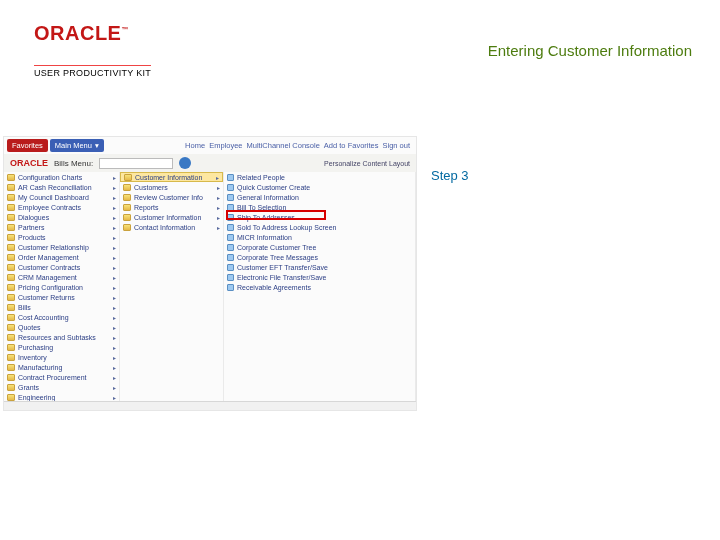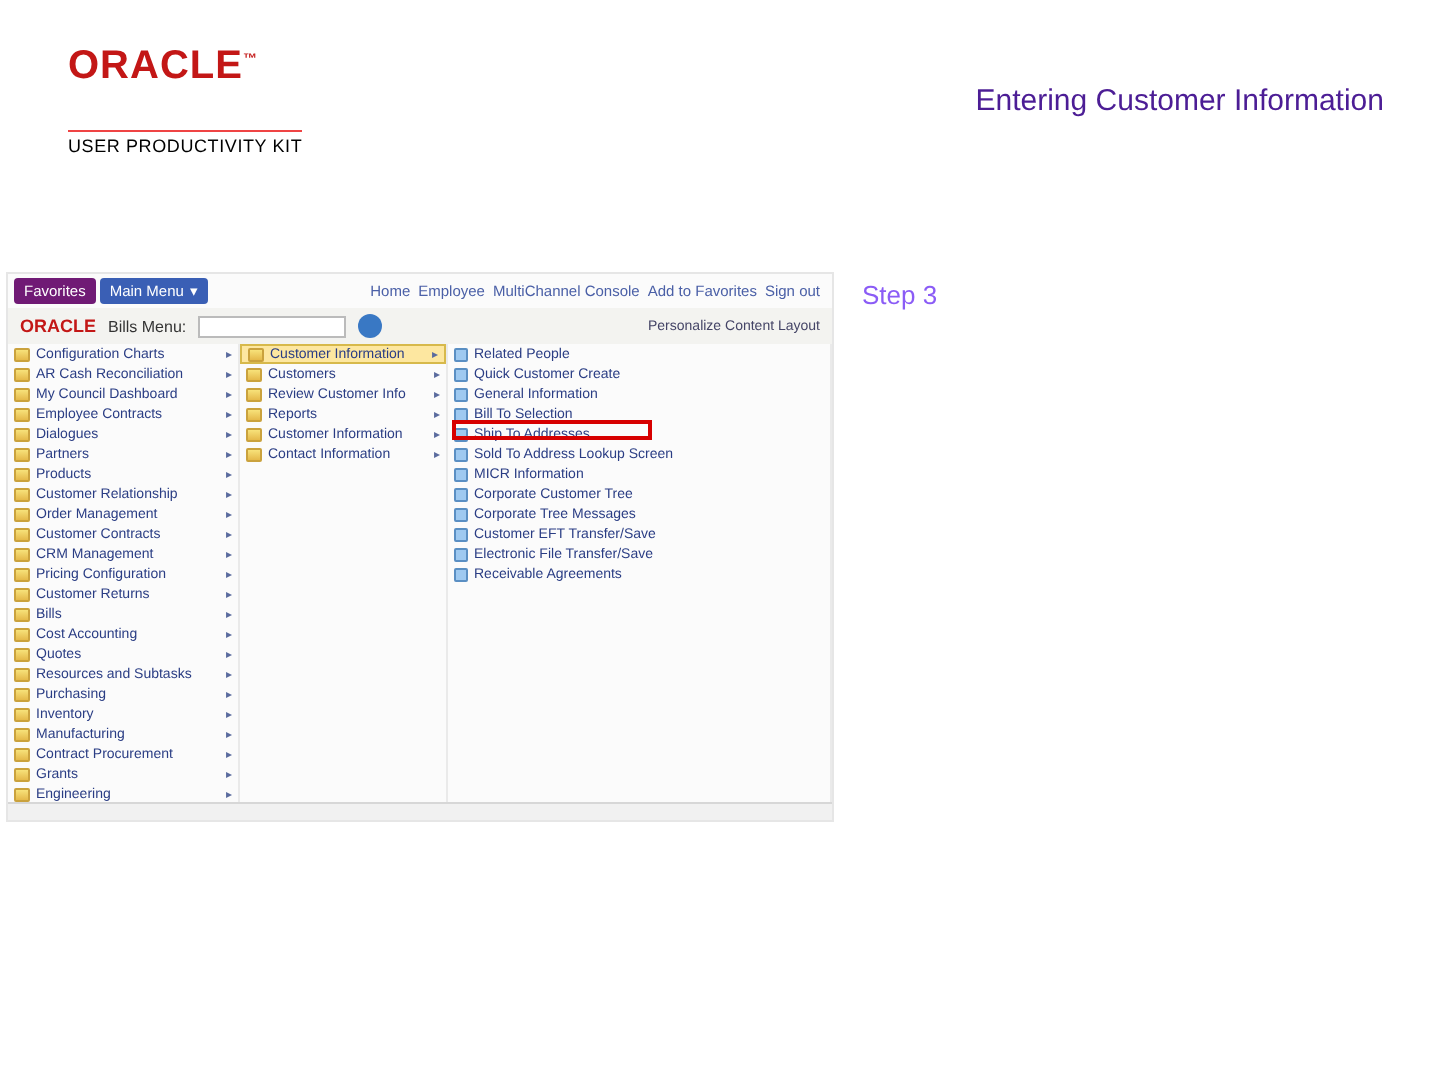--- a/index.html
+++ b/index.html
@@ -5,31 +5,31 @@
     * { box-sizing: border-box; margin: 0; padding: 0; }
     html, body { width: 720px; height: 540px; font-family: Arial, Helvetica, sans-serif; background: #fff; }
 
     .page { position: relative; width: 720px; height: 540px; }
 
     
     .hdr { display: flex; align-items: center; justify-content: space-between; padding: 22px 28px 12px 34px; }
     .brand { display: flex; flex-direction: column; }
     .brand-logo { color: #c31716; font-weight: 700; font-size: 20px; letter-spacing: .5px; }
     .brand-sub { border-top: 1px solid #ef4444; margin-top: 20px; padding-top: 2px; font-size: 9px; letter-spacing: .3px; }
-    .hdr-title { font-size: 15px; color: #4c1d95; text-align: right; }
+    .hdr-title { font-size: 15px; color: #4d7c0f; text-align: right; }
 
     
     .body { display: flex; align-items: flex-start; gap: 14px; padding: 46px 24px 0 3px; }
     .shot { width: 414px; height: 275px; background: #fbfbfb; border: 1px solid #e6e6e6; position: relative; overflow: hidden; }
-    .instr { flex: 1; font-size: 13px; color: #8b5cf6; line-height: 1.4; }
+    .instr { flex: 1; font-size: 13px; color: #0369a1; line-height: 1.4; margin-top: 28px; }
     .instr .step { margin: 3px 0 24px 0; }
 
     
     .shot-top { height: 17px; display: flex; align-items: center; font-size: 7.5px; }
-    .shot-top .pill { background: #701a75; color: #fff; padding: 2px 5px; border-radius: 2px; margin-left: 3px; }
+    .shot-top .pill { background: #b91c1c; color: #fff; padding: 2px 5px; border-radius: 2px; margin-left: 3px; }
     .shot-top .pill2 { background: #3a5fb5; color: #fff; padding: 2px 5px; border-radius: 2px; margin-left: 2px; display: inline-flex; align-items: flex-end; gap: 3px; }
     .shot-top .right { margin-left: auto; display: flex; gap: 4px; color: #4b60a7; padding-right: 6px; }
 
     .shot-search { height: 18px; background: #f3f3f0; display: flex; align-items: center; font-size: 8px; padding: 0 6px; gap: 6px; position: relative; }
     .shot-search .logo { color: #c31716; font-weight: 700; font-size: 9px; }
     .shot-search .label { color: #333; }
     .shot-search input { width: 74px; height: 11px; font-size: 7px; border: 1px solid #bbb; }
     .shot-search .go { width: 12px; height: 12px; background: #3978c4; border-radius: 50%; }
     .shot-search .persona { position: absolute; right: 6px; font-size: 7px; color: #446; }
 

